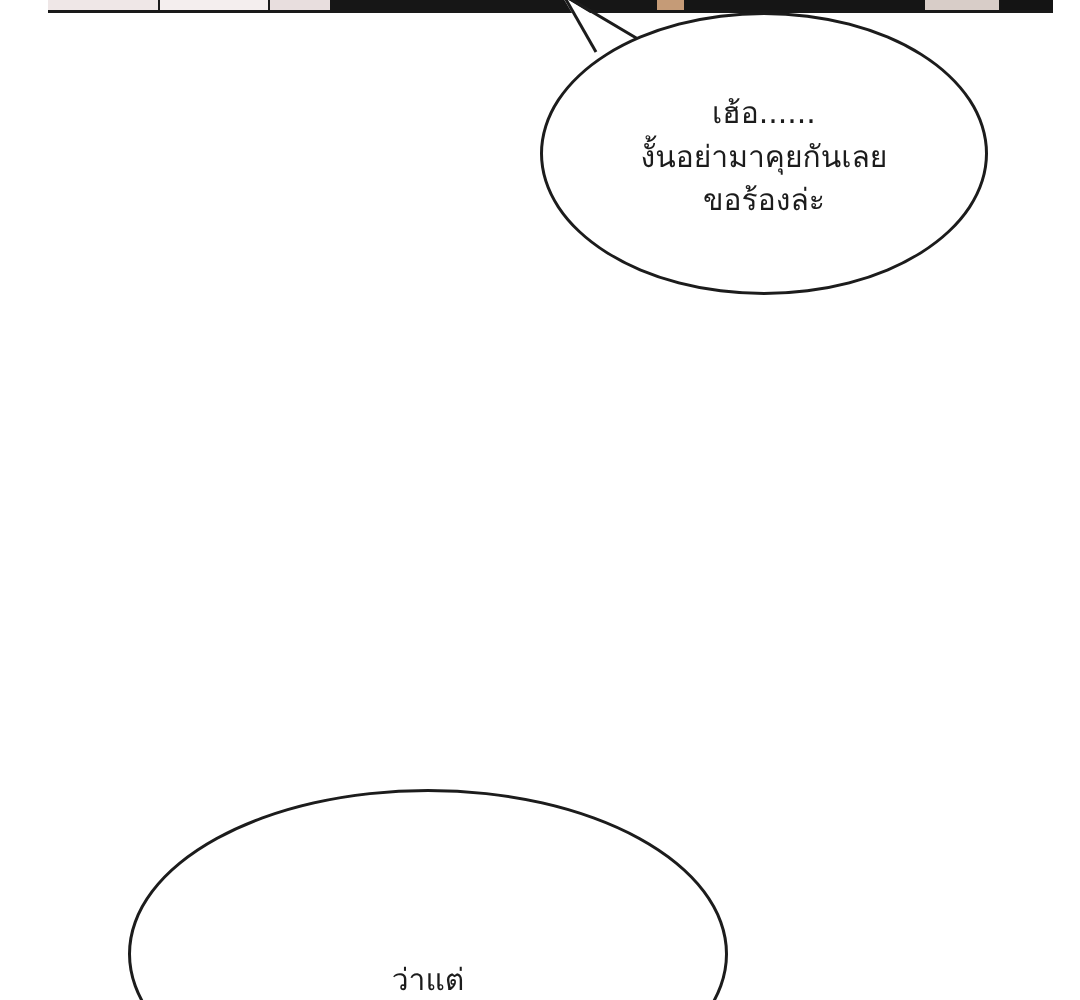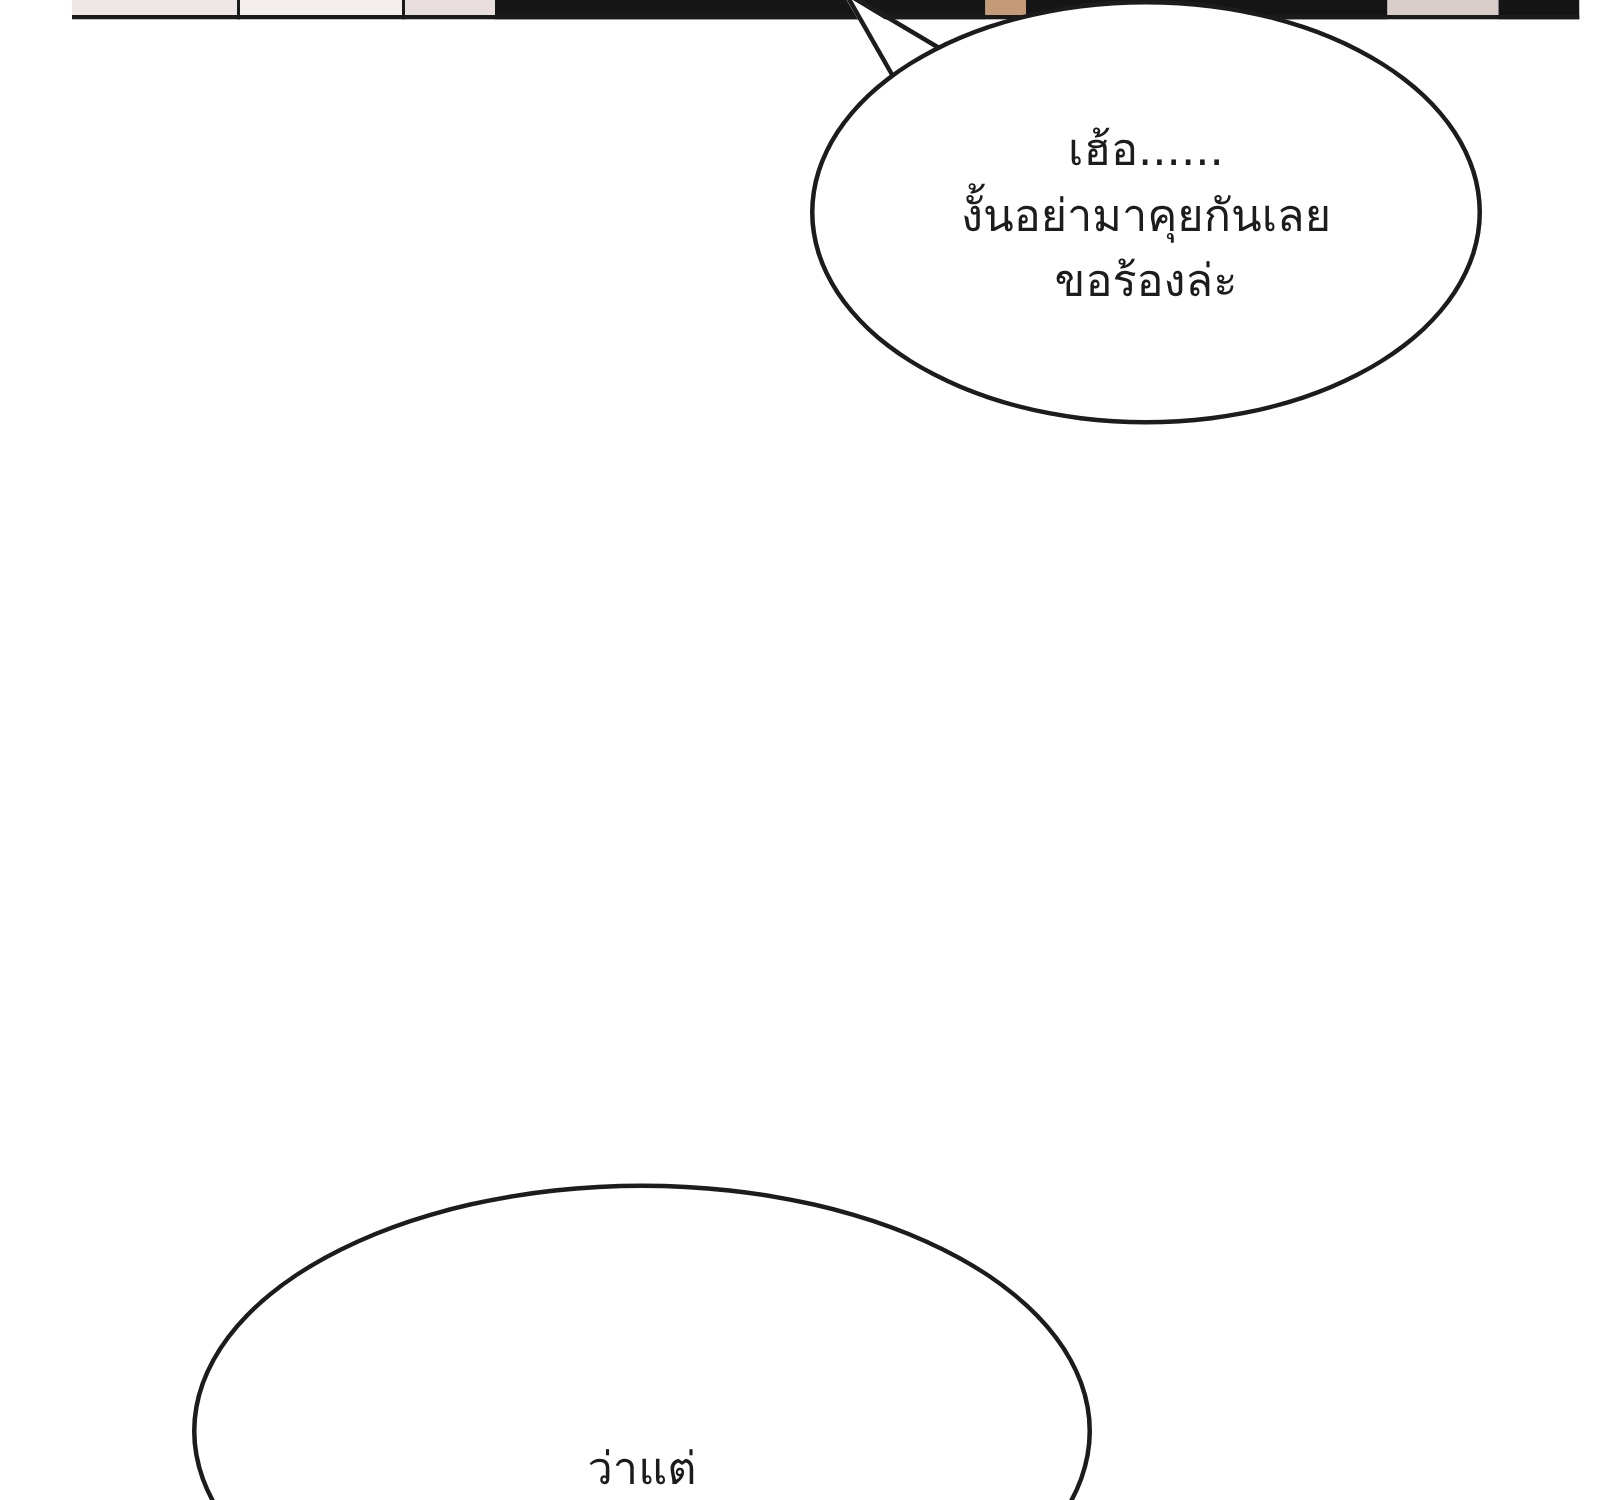--- a/index.html
+++ b/index.html
@@ -56,21 +56,21 @@
   }
   .balloon-text {
     color: #1c1c1c;
     line-height: 1.46;
     white-space: pre-line;
     padding: 0 30px;
   }
 
   #balloon-1 {
     left: 540px;
-    top: 0;
+    top: 12px;
     width: 448px;
     height: 283px;
   }
   #balloon-1 .balloon-text {
     font-size: 30px;
     margin-top: 6px;
   }
 
   #balloon-2 {
     left: 128px;

